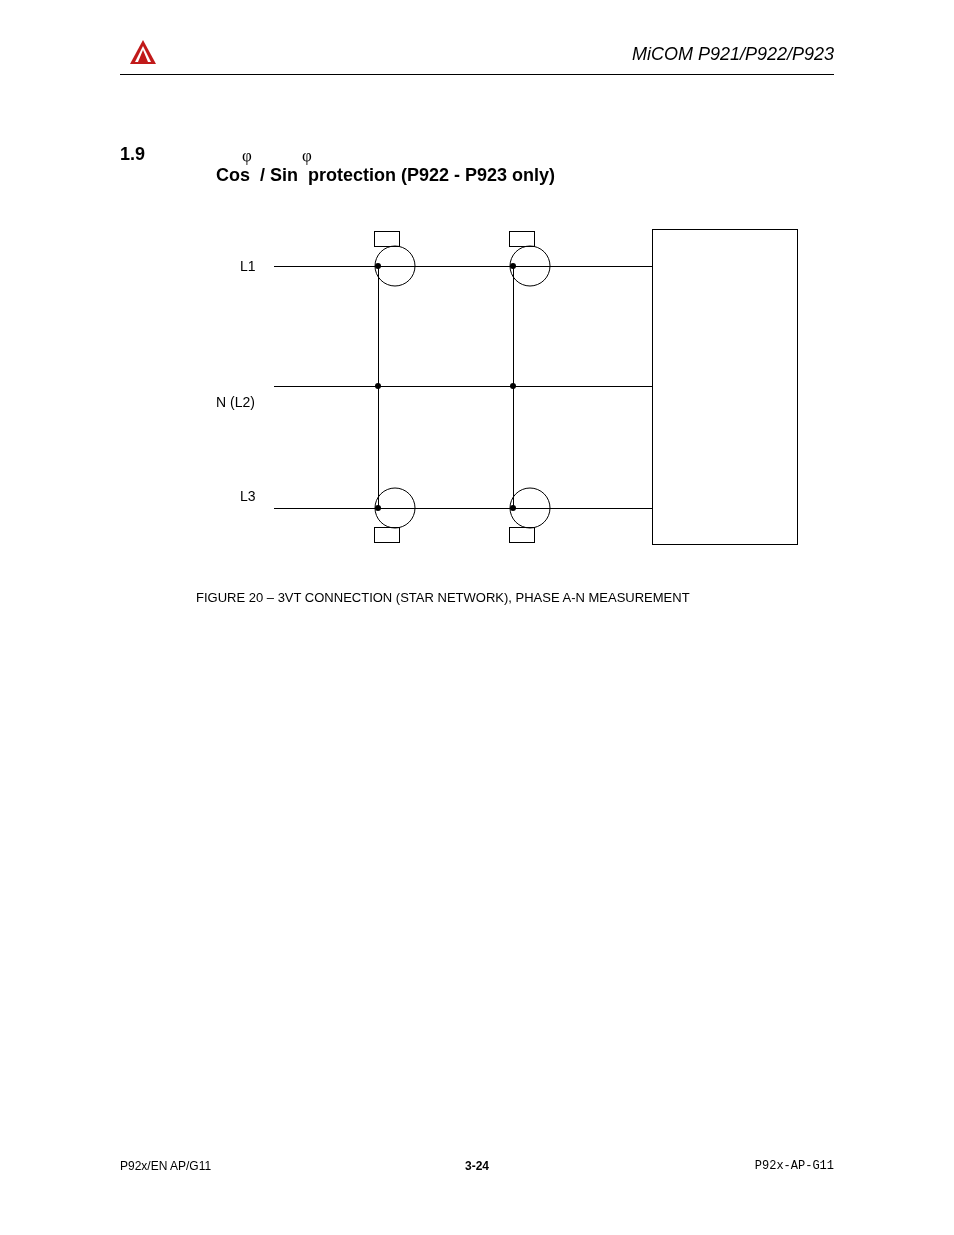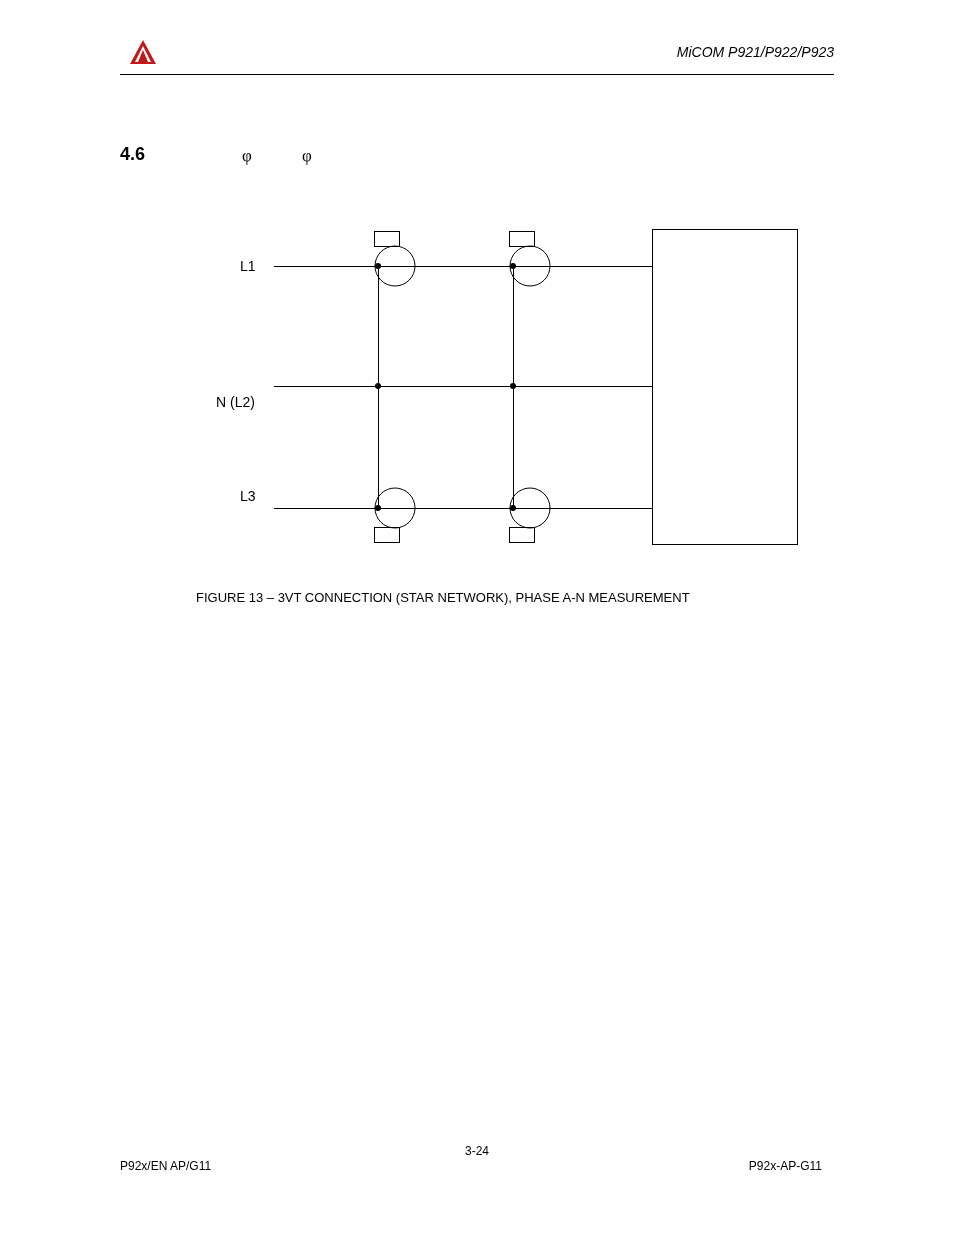--- a/index.html
+++ b/index.html
@@ -8,21 +8,21 @@
     width: 954px;
     height: 1235px;
     background: #fff;
     font-family: Arial, Helvetica, sans-serif;
     color: #000;
     position: relative;
   }
   .page { position: relative; width: 100%; height: 100%; }
   .header { position: absolute; top: 44px; left: 120px; right: 120px; height: 34px; }
   .hr-line { position: absolute; top: 74px; left: 120px; right: 120px; border-top: 1px solid #000; }
-  .header-right { position: absolute; right: 0; top: 0; font-size: 14px; font-style: italic; }
+  .header-right { position: absolute; right: 0; top: 0; font-size: 18px; font-style: italic; }
   .triangle { position: absolute; left: 8px; top: -6px; }
 
   .section-num { position: absolute; left: 120px; top: 144px; font-size: 18px; font-weight: bold; }
   .section-title { position: absolute; left: 196px; top: 144px; font-size: 18px; font-weight: bold; }
   .phi { font-family: serif; font-style: normal; }
 
   .figure-area { position: absolute; left: 196px; top: 206px; width: 630px; height: 380px; }
   .rail { position: absolute; left: 78px; height: 0; border-top: 1px solid #000; }
   .rail.l1 { top: 60px; width: 378px; }
   .rail.n  { top: 180px; width: 378px; }
@@ -31,40 +31,43 @@
   .node { position: absolute; width: 6px; height: 6px; background: #000; border-radius: 50%; transform: translate(-3px,-3px); }
   .ct-circle { position: absolute; width: 41px; height: 41px; border: 1px solid #000; border-radius: 50%; transform: translate(-20.5px,-20.5px); background: transparent; }
   .ct-tab { position: absolute; width: 26px; height: 16px; border: 1px solid #000; background: transparent; }
   .label { position: absolute; font-size: 14px; }
   .relaybox { position: absolute; border: 1px solid #000; }
 
   .fig-caption { position: absolute; left: 196px; top: 590px; font-size: 13px; width: 630px; }
 
   .footer { position: absolute; left: 120px; right: 120px; bottom: 62px; font-size: 12px; }
   .footer .date { position: absolute; left: 0; bottom: 0; }
-  .footer .num  { position: absolute; left: 50%; bottom: 15px; transform: translateX(-50%); }
-  .footer .right { position: absolute; right: 12px; bottom: 0; }
+  .footer .num  { position: absolute; left: 50%; bottom: 0; transform: translateX(-50%); font-weight: bold; }
+  .footer .right { position: absolute; right: 0; bottom: 0; font-family: Liberation Mono, monospace; }
 </style>
 </head>
 <body>
 
 <div class="page">
   <div class="header">
     <span class="triangle">
       <svg width="30" height="28" viewBox="0 0 30 28">
         <path d="M15 2 L28 26 L2 26 Z" fill="#c11a1a"></path>
         <path d="M15 8 L23 24 L7 24 Z" fill="#ffffff"></path>
         <path d="M15 12 L20 24 L10 24 Z" fill="#c11a1a"></path>
       </svg>
     </span>
     <span class="header-right">MiCOM P921/P922/P923</span>
   </div>
   <div class="hr-line"></div>
 
-  <div class="section-num">4.6</div>
+  <div class="section-num">1.9</div>
+  <div class="section-title">
+    <span>Cos  / Sin  protection (P922 - P923 only)</span>
+  </div>
 
   <span class="phi" style="position:absolute; left:242px; top:146px; font-size:17px;">φ</span>
   <span class="phi" style="position:absolute; left:302px; top:146px; font-size:17px;">φ</span>
 
   <style>.section-title span:first-child{letter-spacing:0;} .section-title{white-space:pre;}</style>
 
   <div class="figure-area">
 
     <div class="label" style="left:44px; top:52px;">L1</div>
     <div class="label" style="left:20px; top:188px;">N (L2)</div>
@@ -90,20 +93,20 @@
     <div class="ct-circle" style="left:334px; top:302px;"></div>
 
     <div class="ct-tab" style="left:178px; top:25px;"></div>
     <div class="ct-tab" style="left:313px; top:25px;"></div>
     <div class="ct-tab" style="left:178px; top:321px;"></div>
     <div class="ct-tab" style="left:313px; top:321px;"></div>
 
     <div class="relaybox" style="left:456px; top:23px; width:146px; height:316px;"></div>
   </div>
 
-  <div class="fig-caption">FIGURE 13 – 3VT CONNECTION (STAR NETWORK), PHASE A-N MEASUREMENT</div>
+  <div class="fig-caption">FIGURE 20 – 3VT CONNECTION (STAR NETWORK), PHASE A-N MEASUREMENT</div>
 
   <div class="footer">
     <span class="date">P92x/EN AP/G11</span>
     <span class="num">3-24</span>
     <span class="right">P92x-AP-G11</span>
   </div>
 </div>
 
 </body></html>

